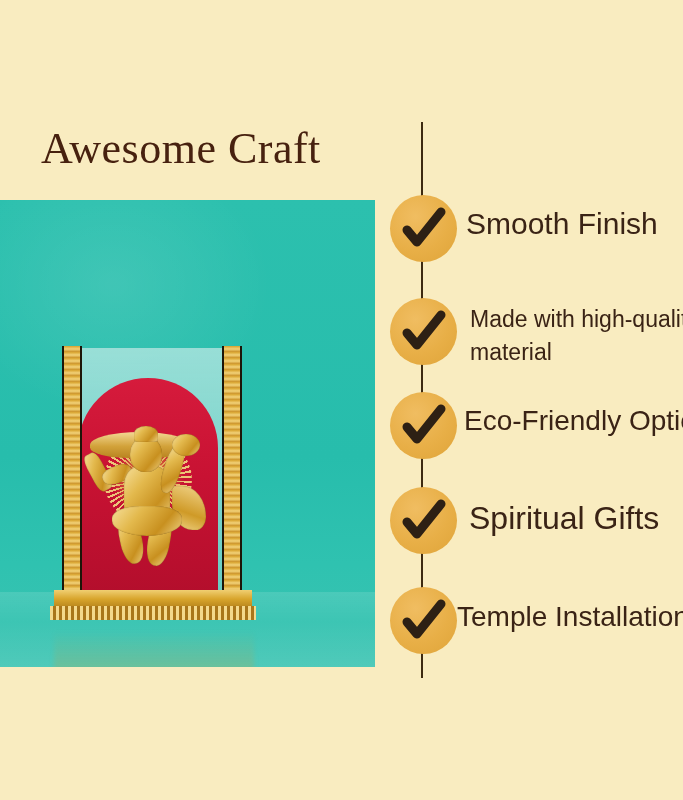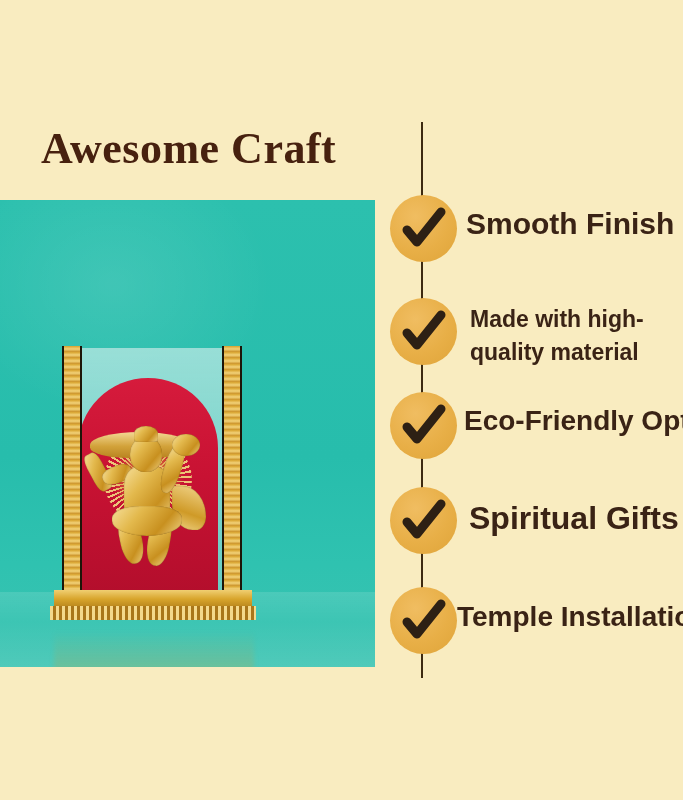--- a/index.html
+++ b/index.html
@@ -12,21 +12,20 @@
     overflow: hidden;
     font-family: "Liberation Sans", sans-serif;
   }
 
   #infographic {
     position: relative;
     width: 683px;
     height: 800px;
     background: #f9ecc0;
     overflow: hidden;
-    font-weight: bold;
   }
 
   
   .page-title {
     position: absolute;
     left: 41px;
     top: 126px;
     font-family: "Liberation Serif", serif;
     font-size: 44px;
     letter-spacing: 0.5px;

